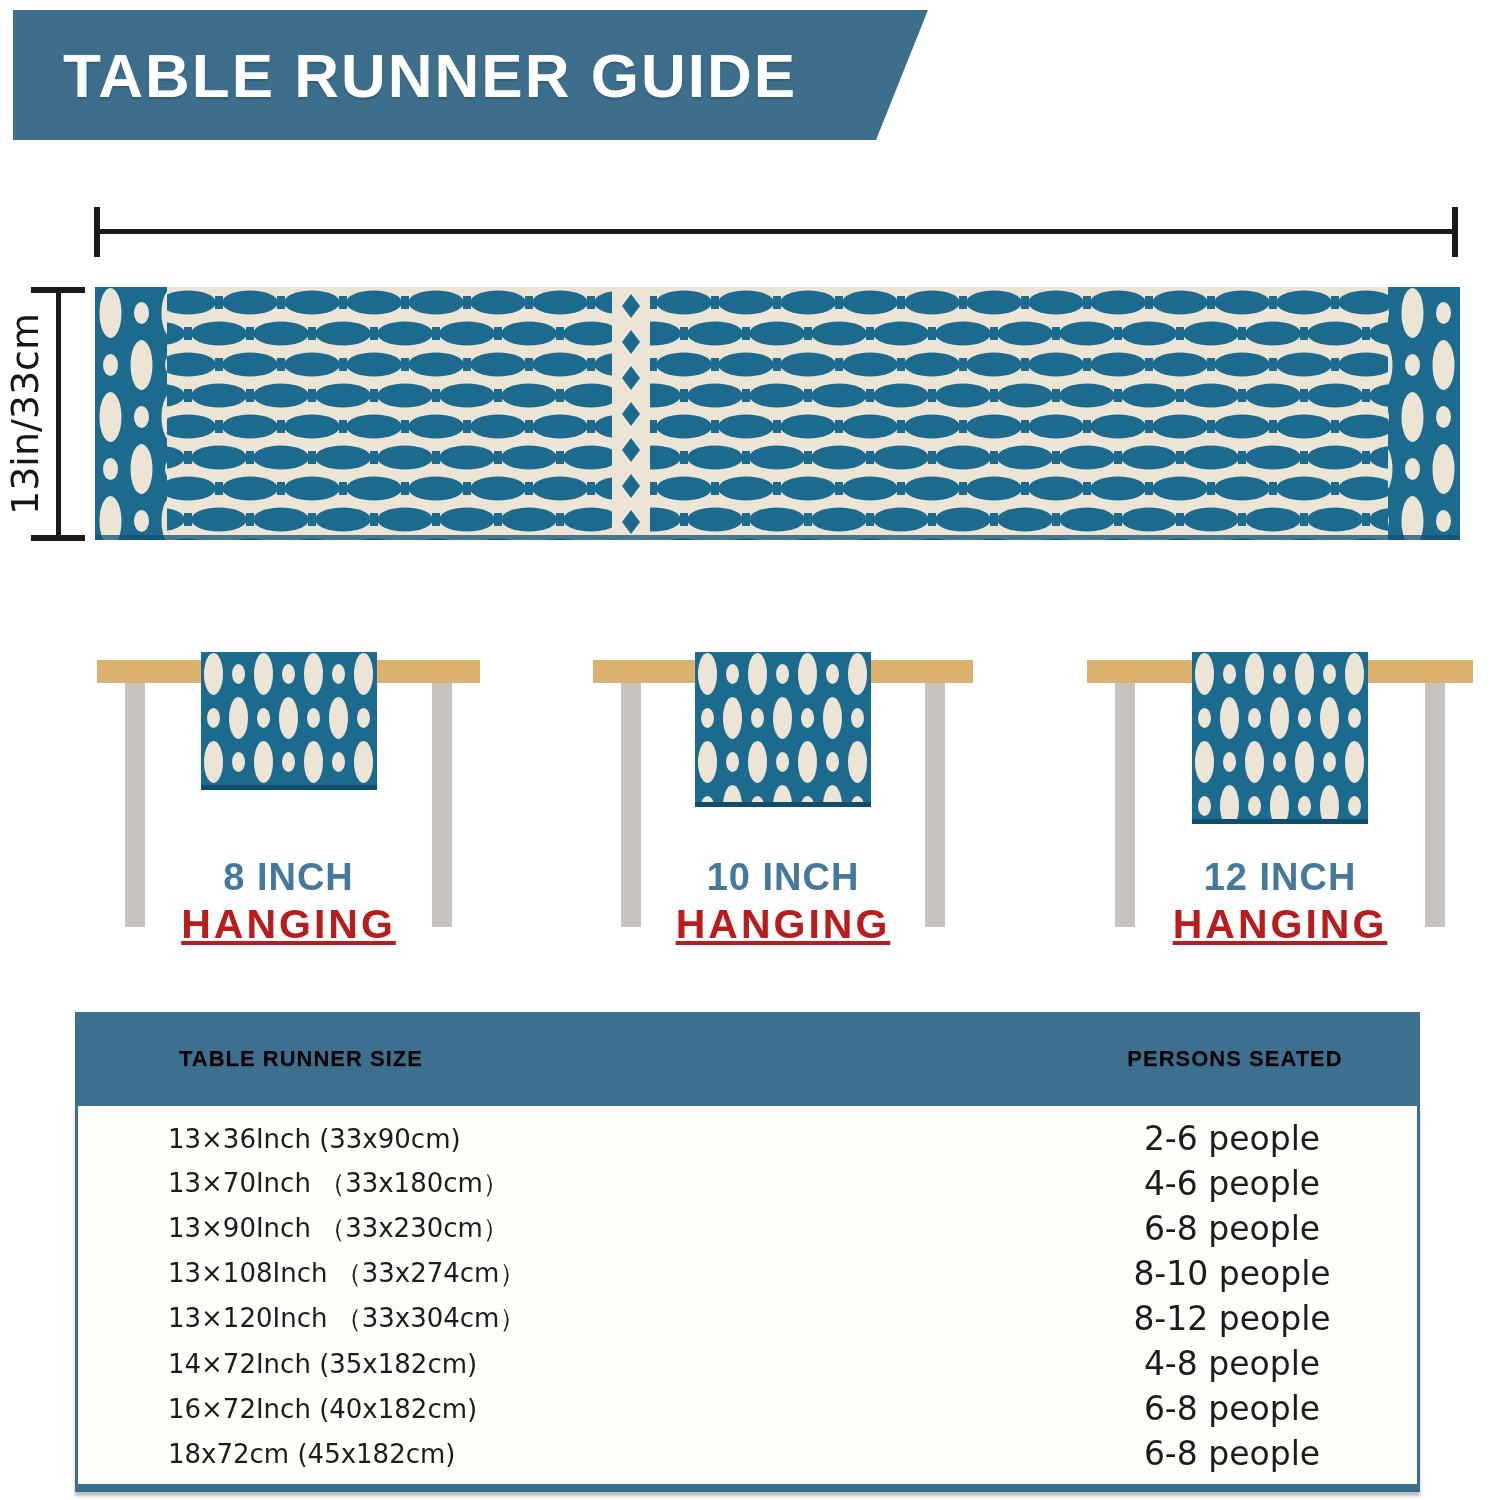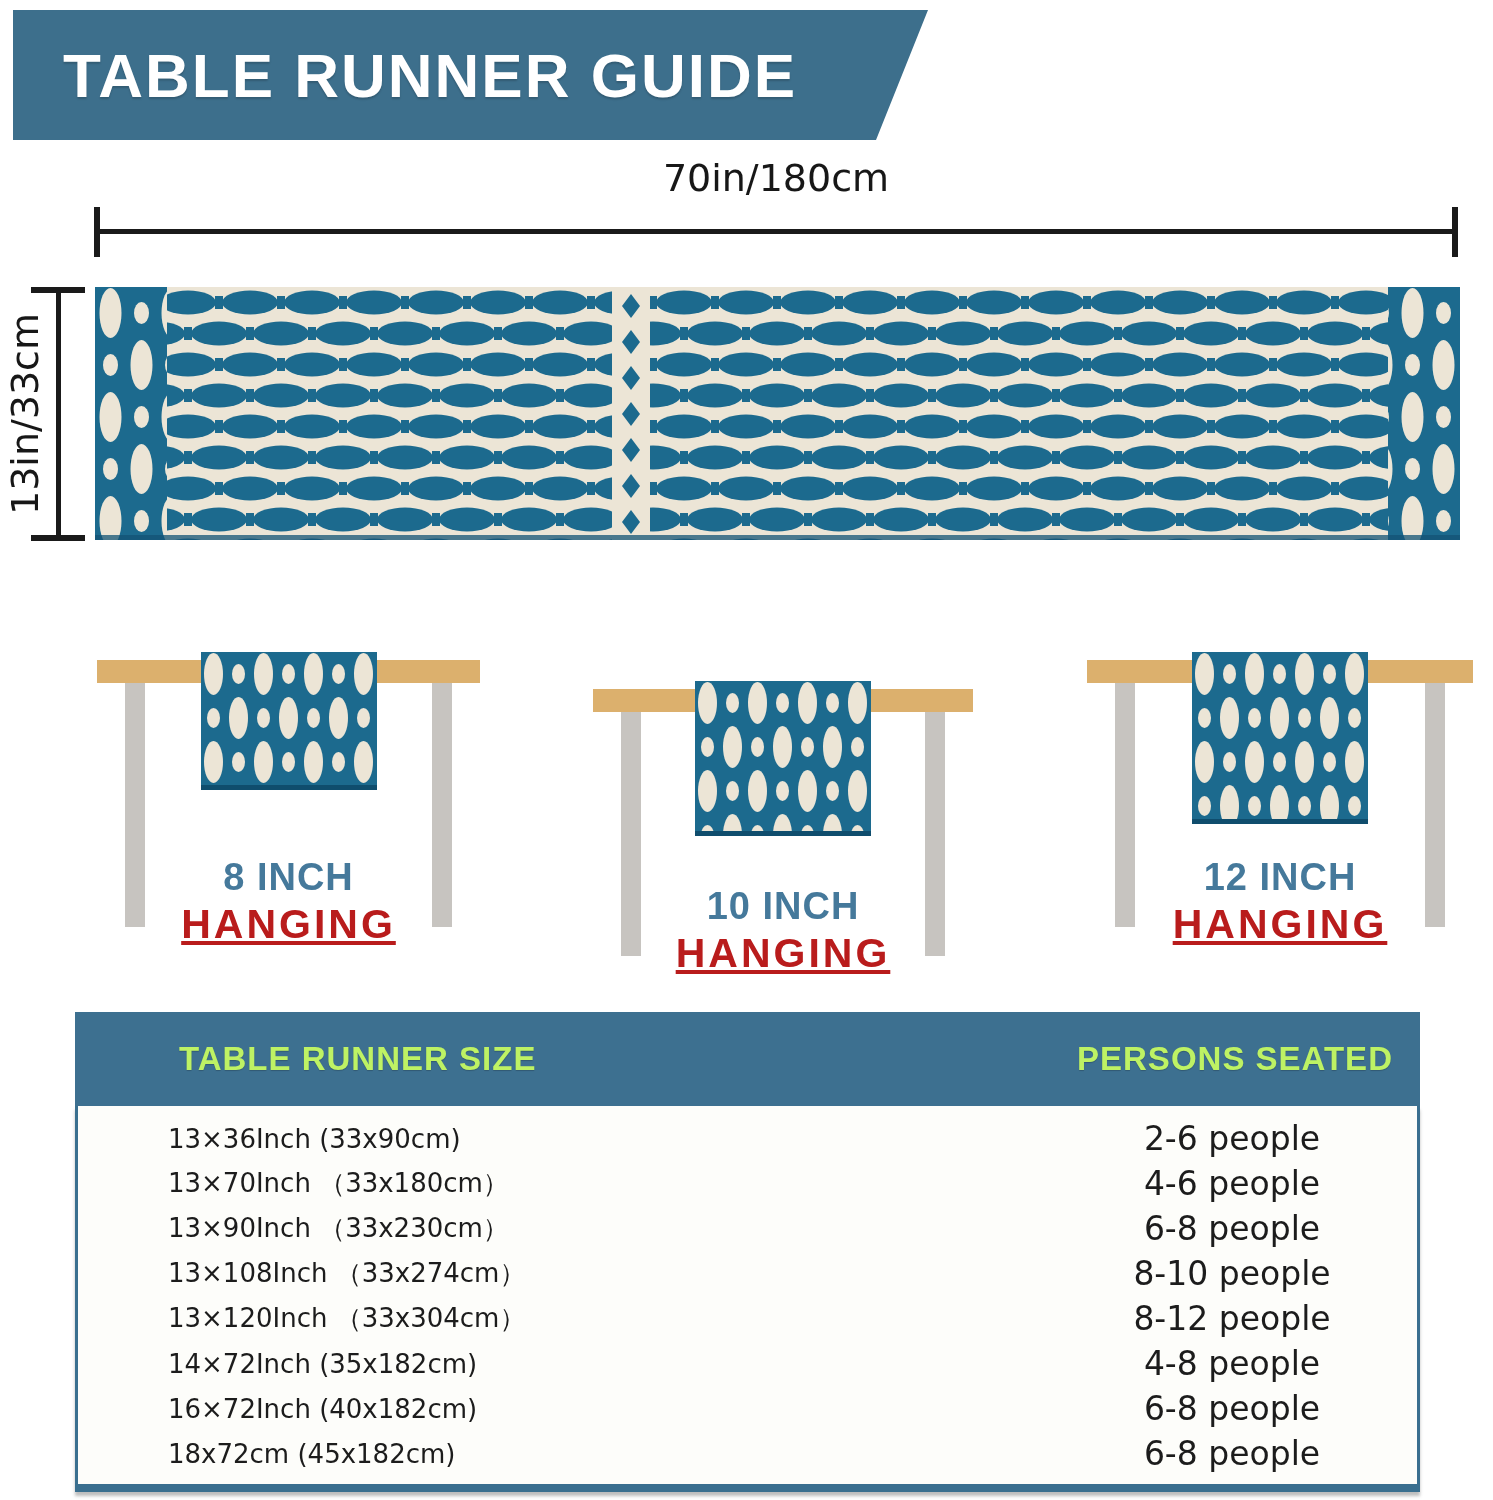--- a/index.html
+++ b/index.html
@@ -69,21 +69,21 @@
   .runner-main {
     position: absolute;
     left: 95px; top: 287px;
     width: 1365px; height: 253px;
   }
   .fill-svg { display: block; width: 100%; height: 100%; }
 
   
   .diag { position: absolute; top: 652px; height: 290px; }
   .diag.d1 { left: 97px;  width: 383px; }
-  .diag.d2 { left: 593px; width: 380px; margin-top: 29px; }
+  .diag.d2 { left: 593px; width: 380px; }
   .diag.d3 { left: 1087px; width: 386px; }
   .tabletop { position: absolute; top: 8px; left: 0; right: 0; height: 23px; background: #dcb06d; z-index: 1; }
   .leg { position: absolute; top: 31px; width: 20px; height: 244px; background: #c7c4c0; z-index: 0; }
   .leg.l { left: 28px; }
   .leg.r { right: 28px; }
   .hang {
     position: absolute;
     left: 50%; top: 0;
     transform: translateX(-50%);
     width: 176px;
@@ -111,23 +111,23 @@
   
   .size-table { position: absolute; left: 75px; top: 1012px; width: 1345px; }
   .st-header {
     display: grid;
     grid-template-columns: 1fr 370px;
     background: #3d7090;
     height: 94px;
     align-items: center;
   }
   .st-h1, .st-h2 {
-    font-size: 33px;
+    font-size: 22px;
     font-weight: 800;
-    color: #bef264;
+    color: #000000;
     letter-spacing: 1px;
     text-shadow: 0 1px 1px rgba(0,0,0,0.2);
   }
   .st-h1 { padding-left: 104px; }
   .st-h2 { text-align: center; }
   .st-body {
     background: #fdfdfa;
     border-left: 3px solid #3a6f8f;
     border-right: 3px solid #3a6f8f;
     border-bottom: 8px solid #3a6f8f;
@@ -158,21 +158,20 @@
 </style>
 </head>
 <body>
 
 <div class="canvas">
 
   <div class="banner">
     <div class="banner-title">TABLE RUNNER GUIDE</div>
   </div>
 
-  <div class="width-label">70in/180cm</div>
   <div class="hline"></div>
   <div class="hcap left"></div>
   <div class="hcap right"></div>
 
   <div class="vline"></div>
   <div class="vcap top"></div>
   <div class="vcap bottom"></div>
   <div class="height-label">13in/33cm</div>
 
   <div class="runner-main">

